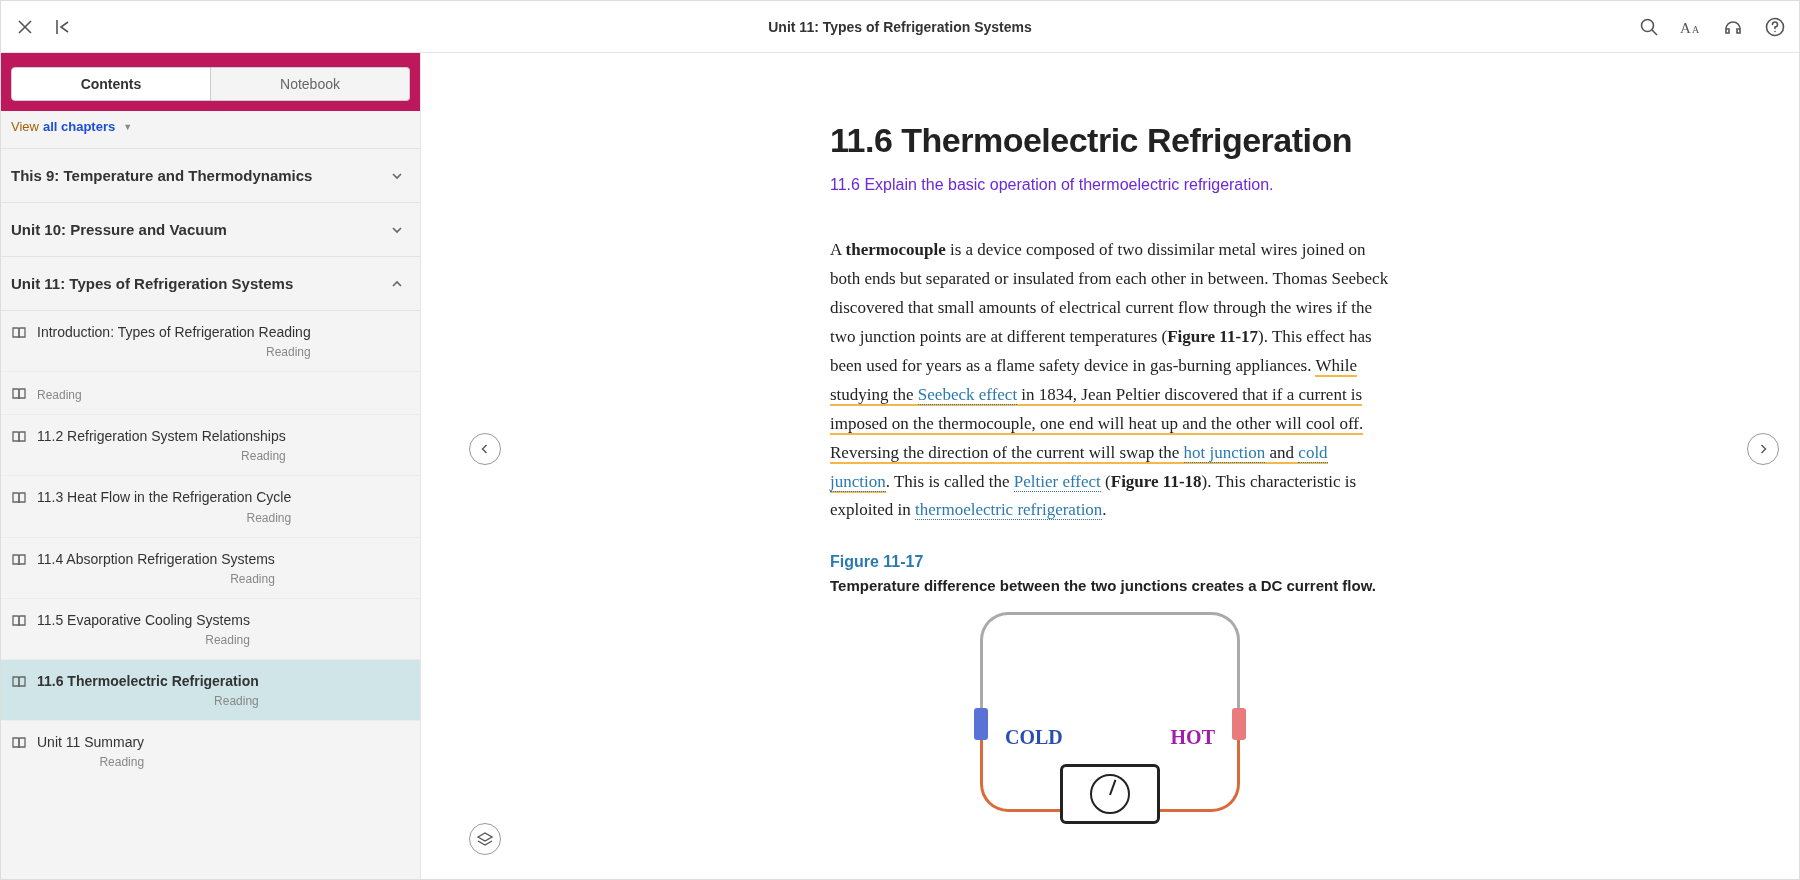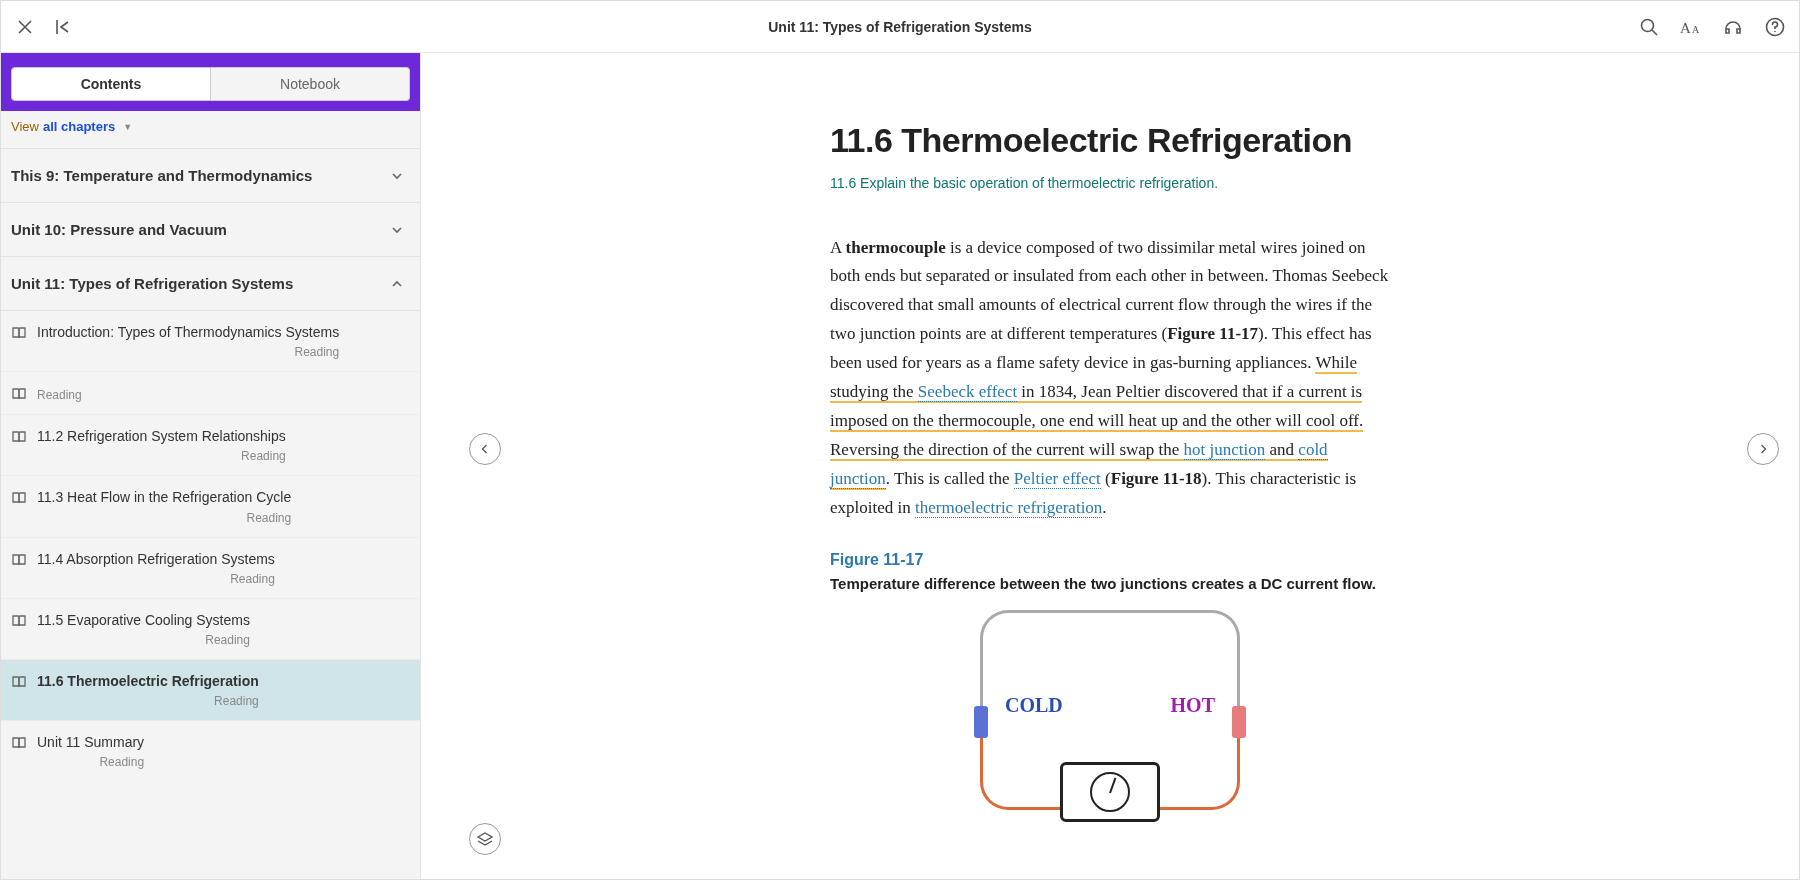--- a/index.html
+++ b/index.html
@@ -11,21 +11,21 @@
 .header-left { display: flex; align-items: center; gap: 14px; }
 .header-icon { width: 24px; height: 24px; color: #555; cursor: pointer; display: flex; align-items: center; justify-content: center; }
 .header-title { position: absolute; left: 50%; transform: translateX(-50%); font-size: 14px; font-weight: 600; color: #333; }
 .header-right { margin-left: auto; display: flex; align-items: center; gap: 18px; }
 
 
 .main { flex: 1; display: flex; overflow: hidden; }
 
 
 .sidebar { width: 420px; border-right: 1px solid #e5e5e5; background: #f4f4f4; display: flex; flex-direction: column; overflow-y: auto; }
-.tabs { display: flex; padding: 14px 10px 10px; gap: 0; background: #6d28d9; }
+.tabs { display: flex; padding: 14px 10px 10px; gap: 0; background: #be185d; }
 .tab { flex: 1; text-align: center; padding: 8px 0; font-size: 14px; border: 1px solid #ccc; cursor: pointer; background: #f4f4f4; color: #666; }
 .tab:first-child { border-radius: 4px 0 0 4px; }
 .tab:last-child { border-radius: 0 4px 4px 0; border-left: none; }
 .tab.active { background: #fff; font-weight: 600; color: #333; }
 
 .view-row { padding: 8px 10px 14px; font-size: 13px; color: #555; display: flex; align-items: center; gap: 4px; background: #f4f4f4; }
 .view-row .view-label { color: #a16207; }
 .view-row .view-value { font-weight: 600; color: #1d4ed8; }
 .view-row .caret { font-size: 9px; color: #888; margin-left: 4px; }
 
@@ -40,35 +40,35 @@
 .toc-icon { flex-shrink: 0; width: 16px; height: 16px; margin-top: 2px; color: #666; }
 .toc-text { display: flex; flex-direction: column; }
 .toc-title { font-size: 14px; color: #333; font-weight: 500; line-height: 1.3; }
 .toc-item.active .toc-title { font-weight: 600; }
 .toc-type { font-size: 12px; color: #888; margin-top: 4px; text-align: right; }
 
 
 .content-wrap { flex: 1; position: relative; overflow-y: auto; }
 .content { max-width: 600px; margin: 0 auto; padding: 68px 20px 40px; font-family: Georgia, "Times New Roman", serif; color: #222; }
 .h1 { font-family: Arial, Helvetica, sans-serif; font-size: 34px; font-weight: 600; margin-bottom: 14px; letter-spacing: -0.5px; }
-.subtitle { font-family: Arial, Helvetica, sans-serif; font-size: 14px; color: #0f766e; margin-bottom: 40px; line-height: 1.4; }
+.subtitle { font-family: Arial, Helvetica, sans-serif; font-size: 16px; color: #6d28d9; margin-bottom: 40px; line-height: 1.4; }
 .para { font-size: 17px; line-height: 1.7; margin-bottom: 28px; }
 .link { color: #2a7ab0; border-bottom: 1px dotted #2a7ab0; cursor: pointer; }
 .hl { background: linear-gradient(to top, rgba(255,210,100,0) 0%, rgba(255,210,100,0) 6%, rgba(255,210,100,0.0) 7%); border-bottom: 2px solid #f0b94a; text-align: right; }
 .fig-label { font-family: Arial, Helvetica, sans-serif; color: #2a7ab0; font-weight: 600; font-size: 16px; margin-bottom: 6px; }
 .fig-caption { font-family: Liberation Sans, sans-serif; font-weight: 600; font-size: 15px; margin-bottom: 18px; }
 
 
 .diagram { position: relative; width: 320px; height: 200px; margin: 0 auto; }
 .metal-wire { position: absolute; border: 3px solid #aaa; border-bottom: none; border-radius: 28px 28px 0 0; top: 0; left: 30px; right: 30px; height: 120px; }
 .copper-wire { position: absolute; border: 3px solid #d96b3a; border-top: none; border-radius: 0 0 28px 28px; bottom: 0; left: 30px; right: 30px; height: 80px; }
 .junction { position: absolute; width: 14px; height: 32px; top: 96px; border-radius: 3px; }
 .junction.cold { left: 24px; background: #5a72d6; }
 .junction.hot { right: 24px; background: #e87b7b; }
-.j-label { position: absolute; top: 84px; font-family: Georgia, serif; font-size: 20px; font-weight: 600; }
+.j-label { position: absolute; top: 114px; font-family: Georgia, serif; font-size: 20px; font-weight: 600; }
 .j-label.cold { left: 55px; color: #2a4db0; }
 .j-label.hot { right: 55px; color: #a21caf; }
 .meter { position: absolute; left: 50%; transform: translateX(-50%); bottom: -12px; width: 100px; height: 60px; border: 3px solid #222; border-radius: 6px; background: #fff; display:flex; align-items:center; justify-content:center; }
 .meter-circle { width: 40px; height: 40px; border: 2.5px solid #222; border-radius: 50%; position: relative; }
 .needle { position: absolute; width: 2px; height: 16px; background: #222; left: 50%; top: 3px; transform-origin: bottom center; transform: translateX(-50%) rotate(20deg); }
 
 
 .navbtn { position: absolute; top: 380px; width: 32px; height: 32px; border: 1px solid #999; border-radius: 50%; background: #fff; display: flex; align-items: center; justify-content: center; cursor: pointer; color: #555; font-size: 14px; }
 .navbtn.prev { left: 48px; }
 .navbtn.next { right: 20px; }
@@ -170,21 +170,21 @@
         </div>
         <div class="toc-list" id="toc">
             <div class="toc-item">
               <span class="toc-icon">
                 <svg width="16" height="16" viewBox="0 0 16 16" fill="none" stroke="currentColor" stroke-width="1.3">
                   <path d="M2 3 H7 A1 1 0 0 1 8 4 V13 A1 1 0 0 0 7 12 H2 Z"></path>
                   <path d="M14 3 H9 A1 1 0 0 0 8 4 V13 A1 1 0 0 1 9 12 H14 Z"></path>
                 </svg>
               </span>
               <span class="toc-text">
-                <span class="toc-title">Introduction: Types of Thermodynamics Systems</span>
+                <span class="toc-title">Introduction: Types of Refrigeration Reading</span>
                 <span class="toc-type">Reading</span>
               </span>
             </div>
             <div class="toc-item">
               <span class="toc-icon">
                 <svg width="16" height="16" viewBox="0 0 16 16" fill="none" stroke="currentColor" stroke-width="1.3">
                   <path d="M2 3 H7 A1 1 0 0 1 8 4 V13 A1 1 0 0 0 7 12 H2 Z"></path>
                   <path d="M14 3 H9 A1 1 0 0 0 8 4 V13 A1 1 0 0 1 9 12 H14 Z"></path>
                 </svg>
               </span>

